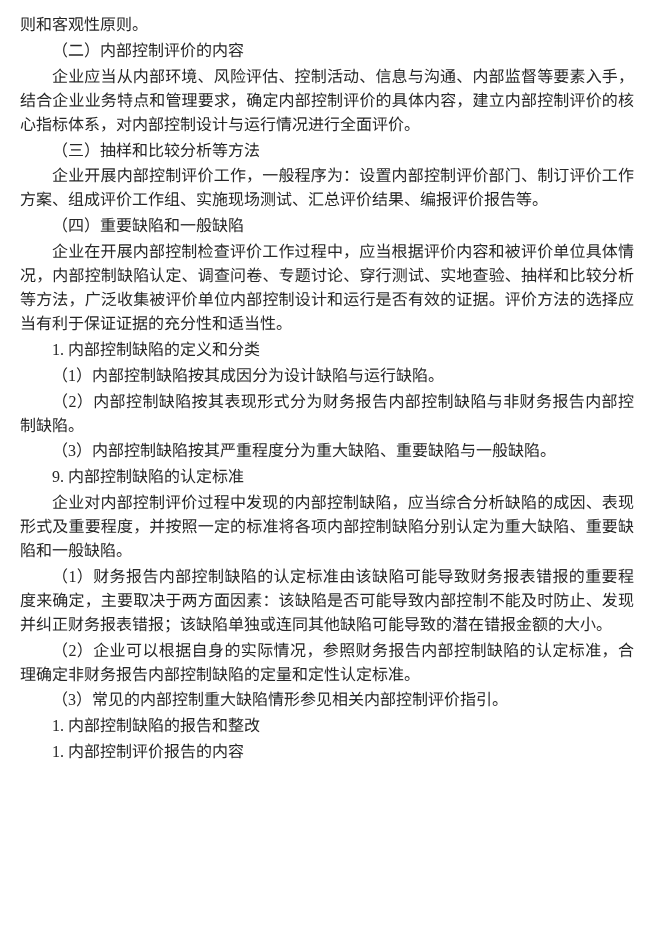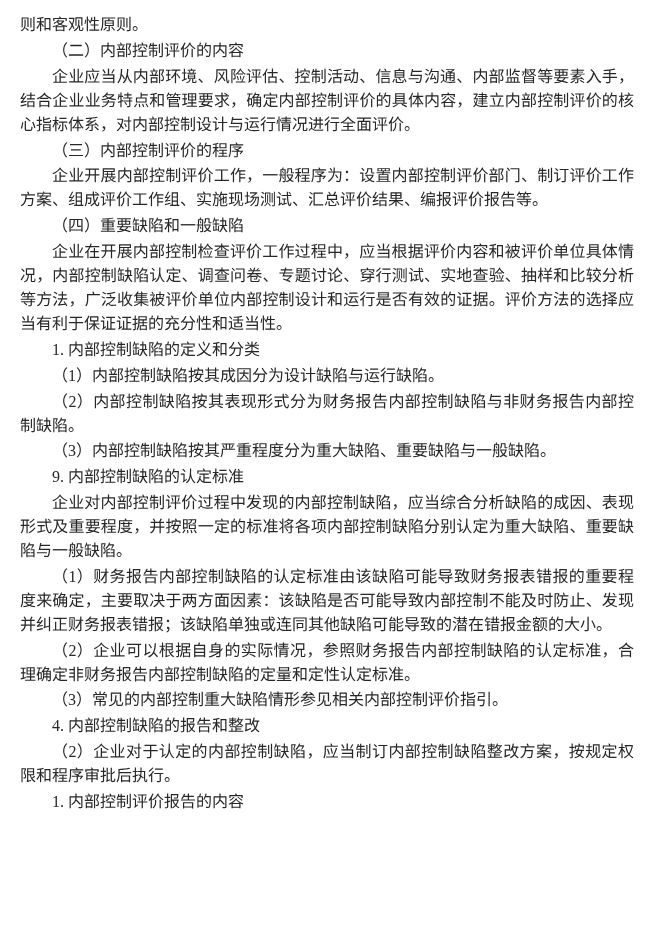--- a/index.html
+++ b/index.html
@@ -30,29 +30,28 @@
     text-indent: 2em;
   }
 </style>
 </head>
 <body>
 
 <div class="page">
   <p class="para">则和客观性原则。</p>
   <p class="para indent">（二）内部控制评价的内容</p>
   <p class="para indent">企业应当从内部环境、风险评估、控制活动、信息与沟通、内部监督等要素入手，结合企业业务特点和管理要求，确定内部控制评价的具体内容，建立内部控制评价的核心指标体系，对内部控制设计与运行情况进行全面评价。</p>
-  <p class="para indent">（三）内部控制评价的程序</p>
+  <p class="para indent">（三）抽样和比较分析等方法</p>
   <p class="para indent">企业开展内部控制评价工作，一般程序为：设置内部控制评价部门、制订评价工作方案、组成评价工作组、实施现场测试、汇总评价结果、编报评价报告等。</p>
   <p class="para indent">（四）重要缺陷和一般缺陷</p>
   <p class="para indent">企业在开展内部控制检查评价工作过程中，应当根据评价内容和被评价单位具体情况，内部控制缺陷认定、调查问卷、专题讨论、穿行测试、实地查验、抽样和比较分析等方法，广泛收集被评价单位内部控制设计和运行是否有效的证据。评价方法的选择应当有利于保证证据的充分性和适当性。</p>
   <p class="para indent">1. 内部控制缺陷的定义和分类</p>
   <p class="para indent">（1）内部控制缺陷按其成因分为设计缺陷与运行缺陷。</p>
   <p class="para indent">（2）内部控制缺陷按其表现形式分为财务报告内部控制缺陷与非财务报告内部控制缺陷。</p>
   <p class="para indent">（3）内部控制缺陷按其严重程度分为重大缺陷、重要缺陷与一般缺陷。</p>
   <p class="para indent">9. 内部控制缺陷的认定标准</p>
-  <p class="para indent">企业对内部控制评价过程中发现的内部控制缺陷，应当综合分析缺陷的成因、表现形式及重要程度，并按照一定的标准将各项内部控制缺陷分别认定为重大缺陷、重要缺陷与一般缺陷。</p>
+  <p class="para indent">企业对内部控制评价过程中发现的内部控制缺陷，应当综合分析缺陷的成因、表现形式及重要程度，并按照一定的标准将各项内部控制缺陷分别认定为重大缺陷、重要缺陷和一般缺陷。</p>
   <p class="para indent">（1）财务报告内部控制缺陷的认定标准由该缺陷可能导致财务报表错报的重要程度来确定，主要取决于两方面因素：该缺陷是否可能导致内部控制不能及时防止、发现并纠正财务报表错报；该缺陷单独或连同其他缺陷可能导致的潜在错报金额的大小。</p>
   <p class="para indent">（2）企业可以根据自身的实际情况，参照财务报告内部控制缺陷的认定标准，合理确定非财务报告内部控制缺陷的定量和定性认定标准。</p>
   <p class="para indent">（3）常见的内部控制重大缺陷情形参见相关内部控制评价指引。</p>
-  <p class="para indent">4. 内部控制缺陷的报告和整改</p>
-  <p class="para indent">（2）企业对于认定的内部控制缺陷，应当制订内部控制缺陷整改方案，按规定权限和程序审批后执行。</p>
+  <p class="para indent">1. 内部控制缺陷的报告和整改</p>
   <p class="para indent">1. 内部控制评价报告的内容</p>
 </div>
 
 </body></html>

